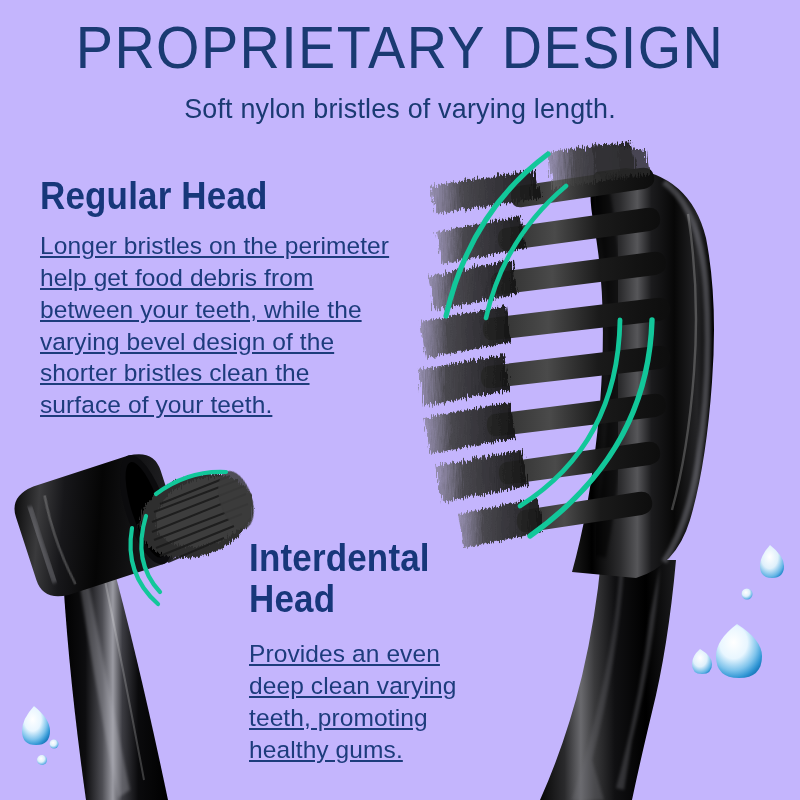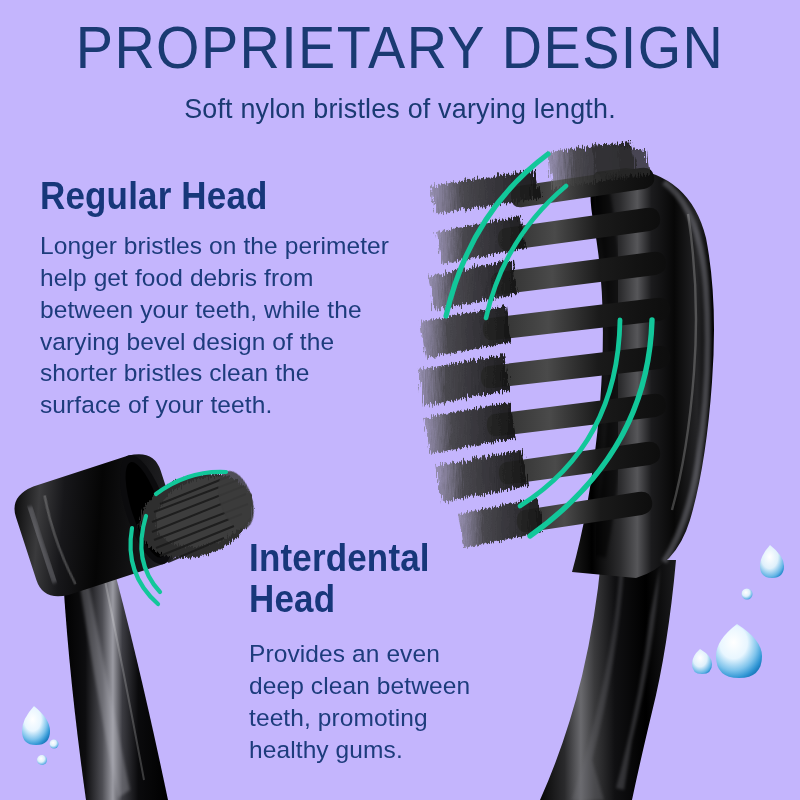--- a/index.html
+++ b/index.html
@@ -58,20 +58,21 @@
     transform-origin:left top;
     white-space:pre-line;
   }
   .sec-body{
     position:absolute;
     color:#1d3c7c;
     font-size:24.5px;
     line-height:1.30;
     letter-spacing:.1px;
     white-space:pre-line;
+    text-decoration:underline;
   }
 
   #regular-head-title{left:40px;top:176px;}
   #regular-head-body{left:40px;top:230px;width:410px;}
 
   #interdental-head-title{left:249px;top:538px;}
   #interdental-head-body{left:249px;top:638px;width:270px;}
 
   
   .art{position:absolute;left:0;top:0;width:800px;height:800px;pointer-events:none;}
@@ -296,17 +297,17 @@
 help get food debris from
 between your teeth, while the
 varying bevel design of the
 shorter bristles clean the
 surface of your teeth.</div>
 
   <div class="sec-head" id="interdental-head-title">Interdental
 Head</div>
 
   <div class="sec-body" id="interdental-head-body">Provides an even
-deep clean between
+deep clean varying
 teeth, promoting
 healthy gums.</div>
 
 </div>
 
 </body></html>

